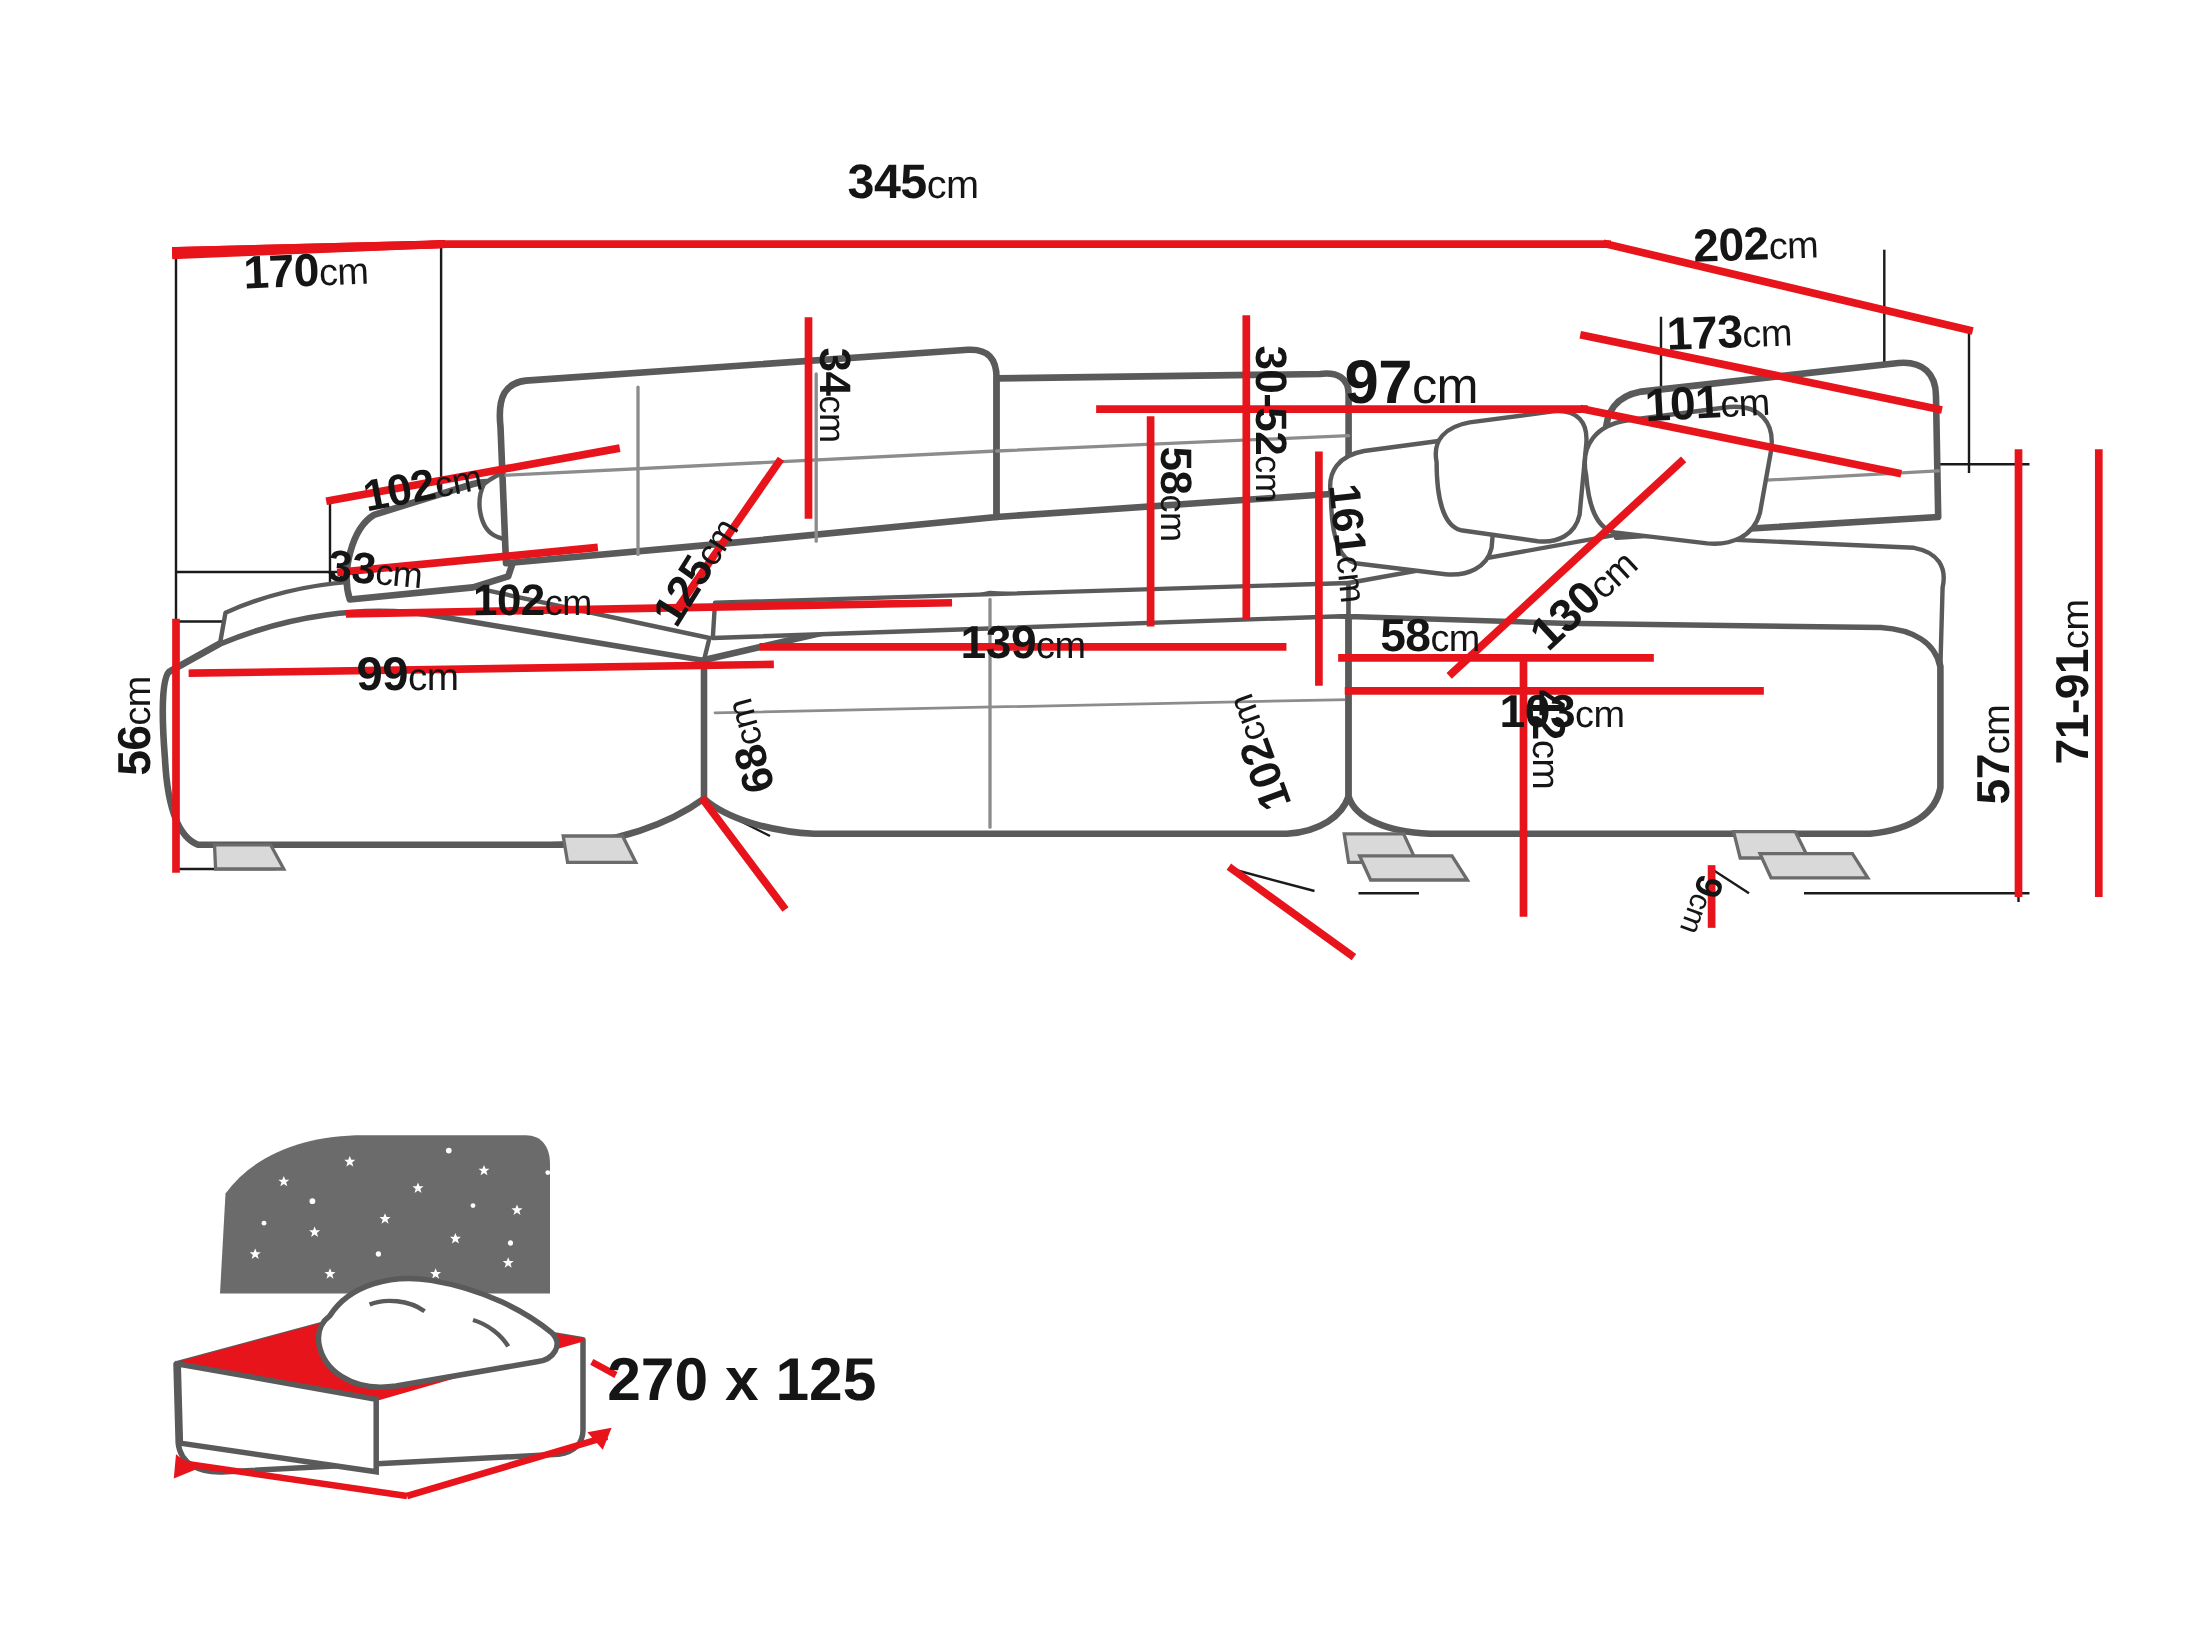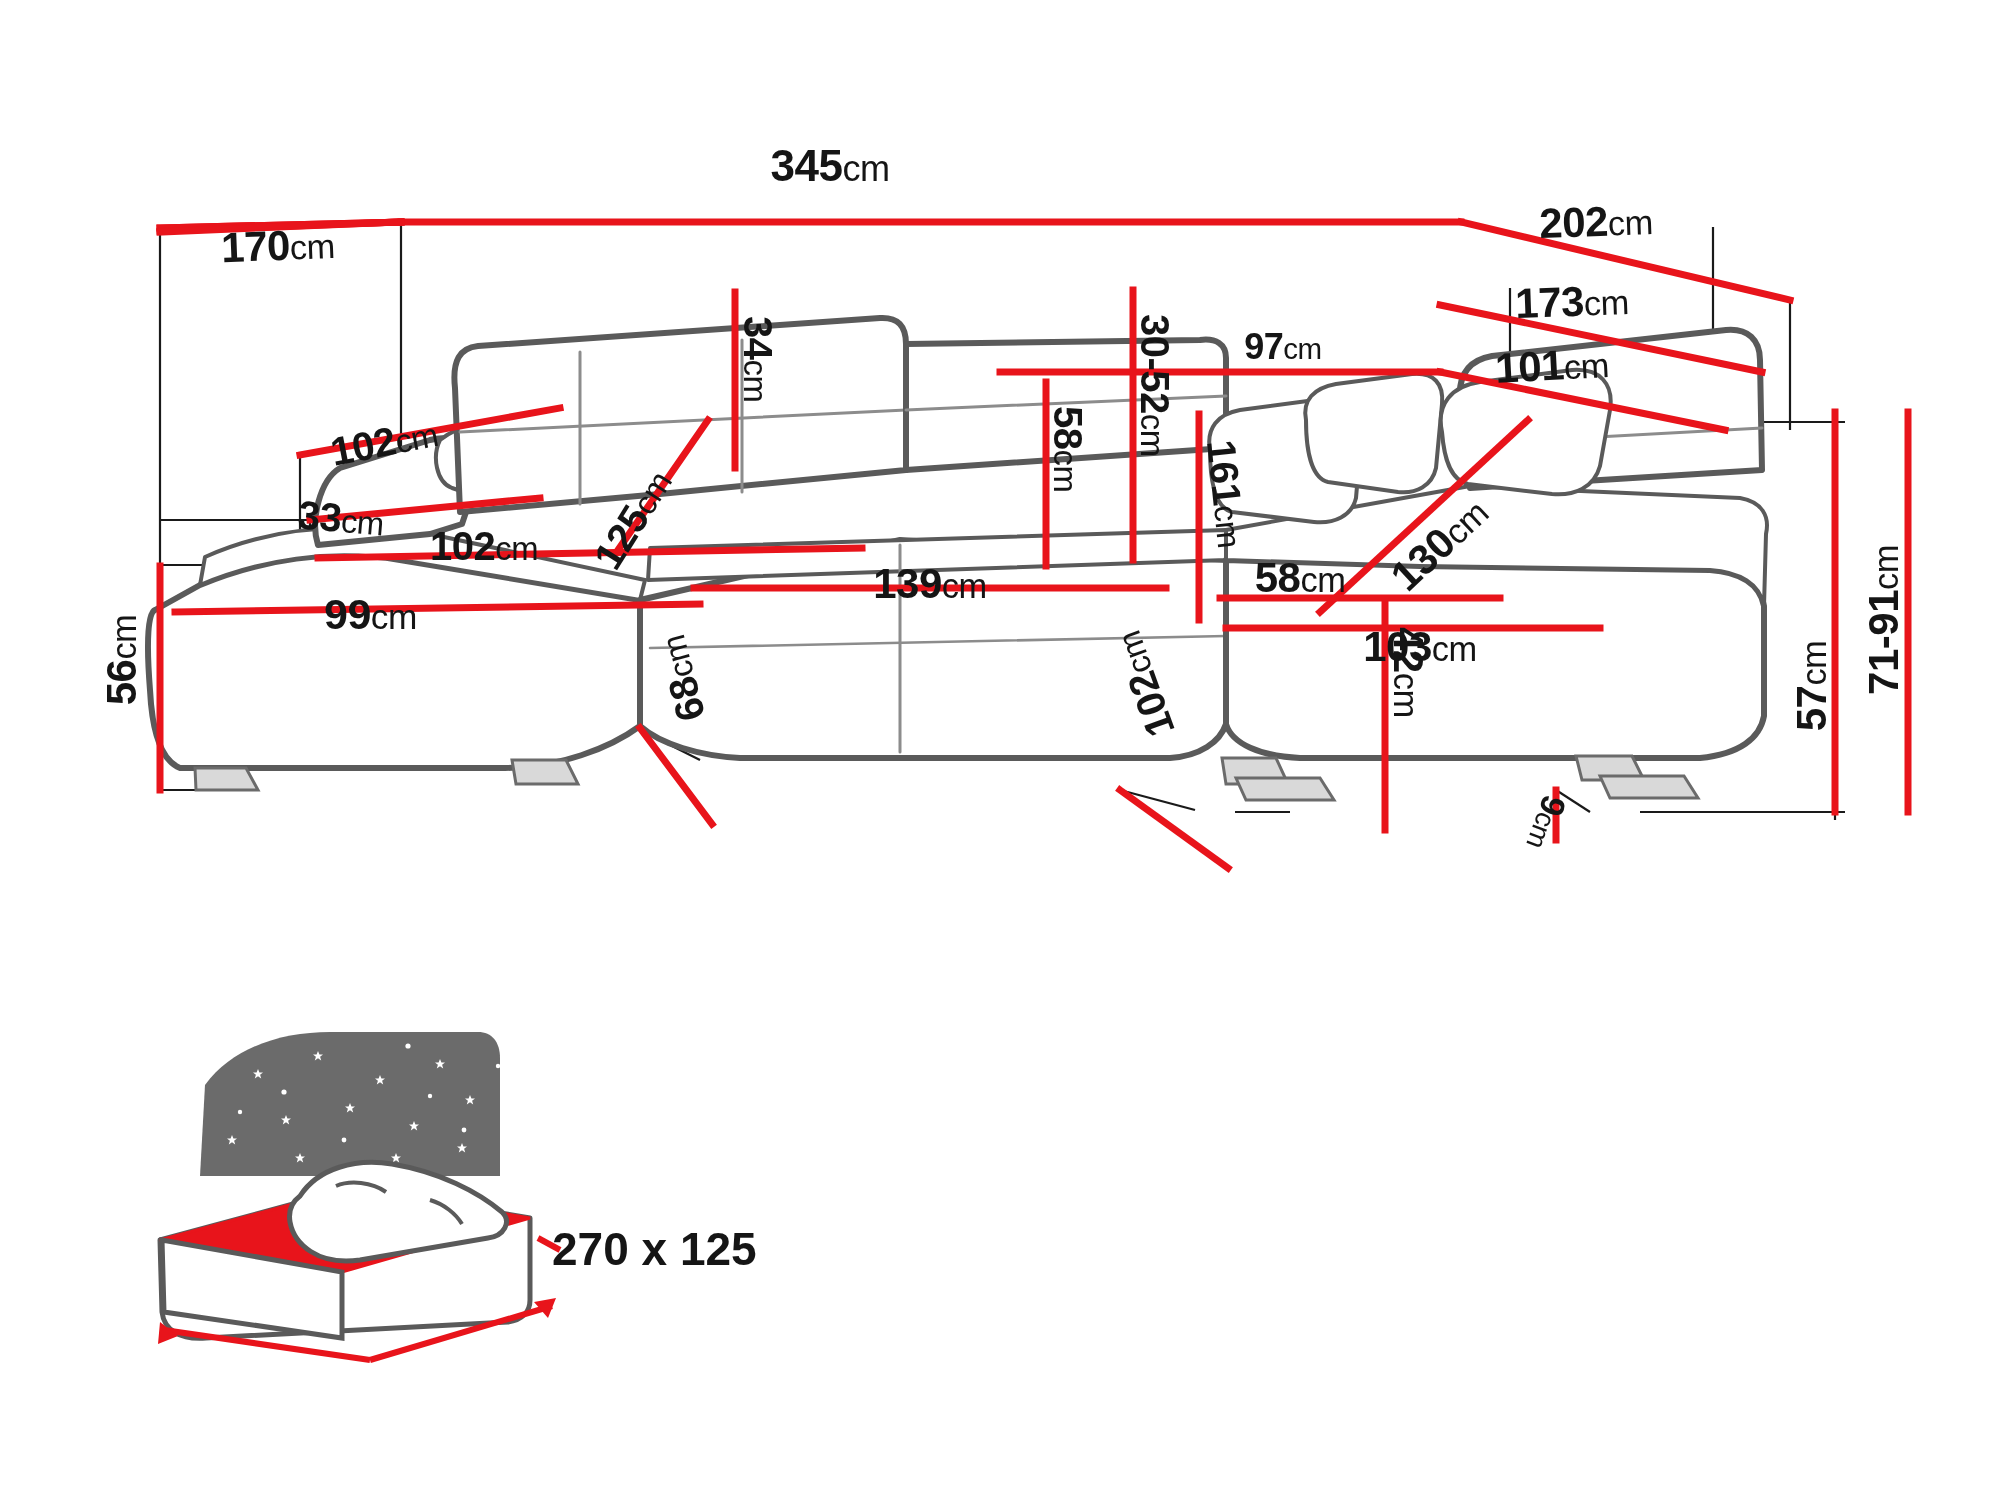--- a/index.html
+++ b/index.html
@@ -273,21 +273,21 @@
   </div>
 
   <div class="dim-label" style="left:1572px;top:302px;font-size:42px;transform:translate(-50%,-50%) rotate(-2deg);">
     <span>173</span><span class="u">cm</span>
   </div>
 
   <div class="dim-label" style="left:1552px;top:366px;font-size:42px;transform:translate(-50%,-50%) rotate(-3deg);">
     <span>101</span><span class="u">cm</span>
   </div>
 
-  <div class="dim-label" style="left:1283px;top:347px;font-size:36px;transform:translate(-50%,-50%);">
+  <div class="dim-label" style="left:1283px;top:347px;font-size:56px;transform:translate(-50%,-50%);">
     <span>97</span><span class="u">cm</span>
   </div>
 
   <div class="dim-label" style="left:330px;top:442px;font-size:40px;transform:translate(0,-50%) rotate(-11deg);">
     <span>102</span><span class="u">cm</span>
   </div>
 
   <div class="dim-label" style="left:298px;top:518px;font-size:40px;transform:translate(0,-50%) rotate(5deg);">
     <span>33</span><span class="u">cm</span>
   </div>
@@ -357,17 +357,17 @@
   </div>
 
   <div class="dim-label" style="left:1812px;top:686px;font-size:42px;transform-origin:50% 50%;transform:translate(-50%,-50%) rotate(-90deg);">
     <span>57</span><span class="u">cm</span>
   </div>
 
   <div class="dim-label" style="left:1884px;top:620px;font-size:42px;transform-origin:50% 50%;transform:translate(-50%,-50%) rotate(-90deg);">
     <span>71-91</span><span class="u">cm</span>
   </div>
 
-  <div class="bed-label" style="left:552px;top:1222px;font-size:46px;">
+  <div class="bed-label" style="left:552px;top:1222px;font-size:55px;">
     <span>270 x 125</span>
   </div>
 
 </div>
 
 </body></html>

